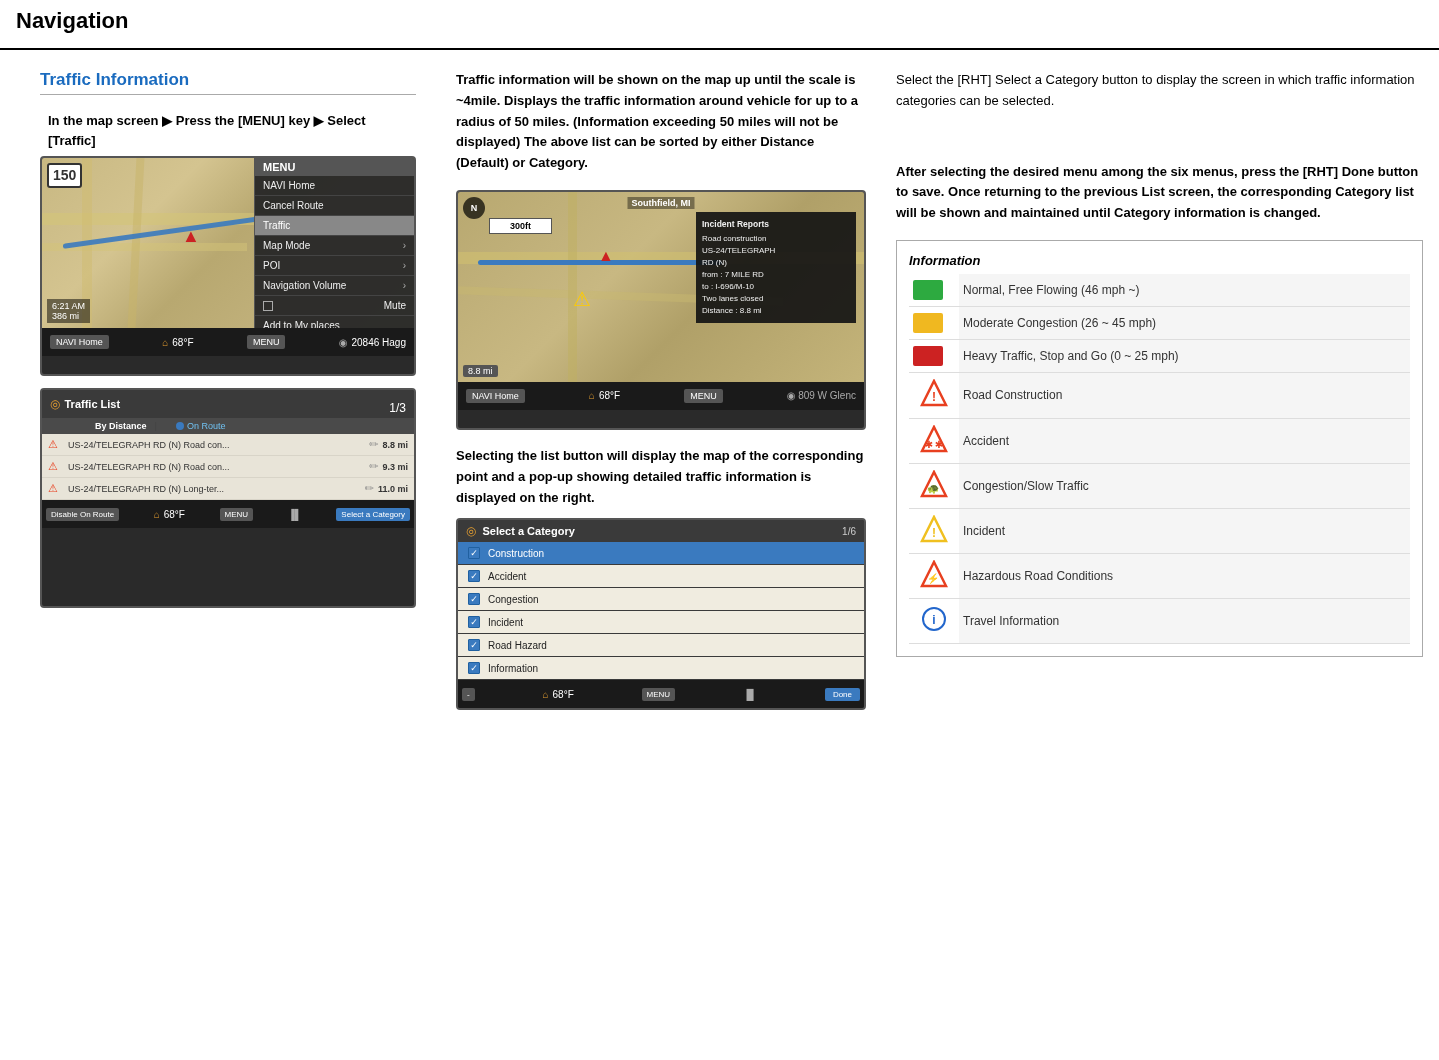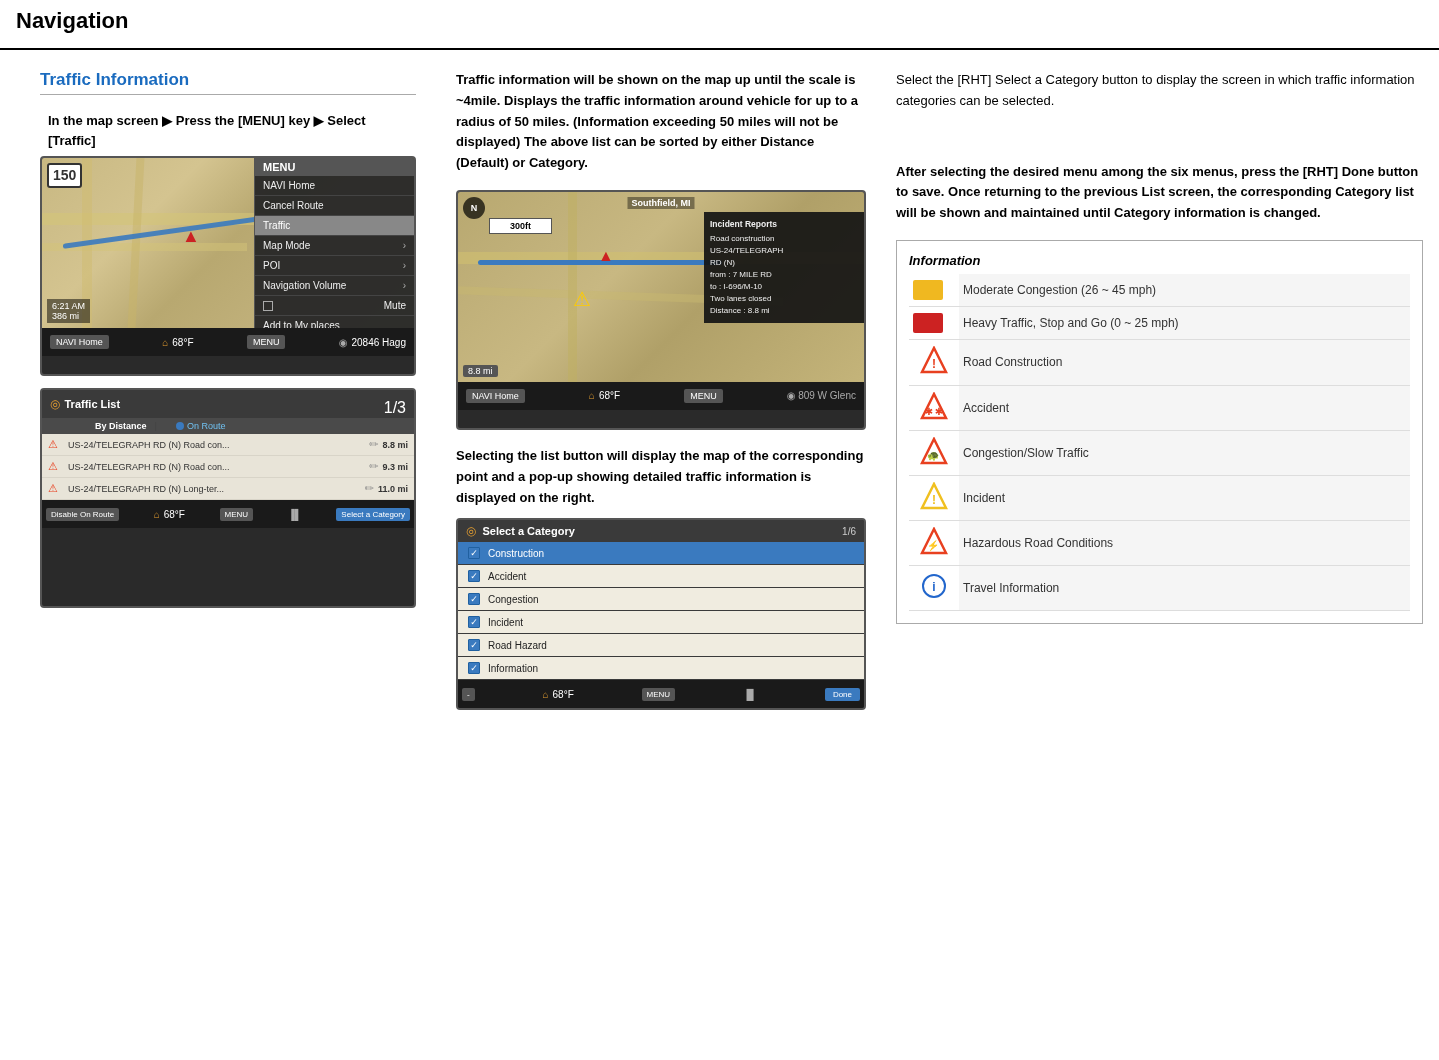--- a/index.html
+++ b/index.html
@@ -32,21 +32,21 @@
     .menu-item .checkbox { width: 10px; height: 10px; border: 1px solid #aaa; display: inline-block; margin-right: 4px; }
     .screen1-bar { background: #1a1a1a; height: 28px; display: flex; align-items: center; padding: 0 8px; justify-content: space-between; }
     .bar-btn { background: #555; color: #fff; font-size: 9px; padding: 2px 6px; border-radius: 2px; }
     .bar-temp { color: #fff; font-size: 10px; display: flex; align-items: center; gap: 4px; }
 
     
     .screen2 { height: 220px; }
     .screen2-header { background: #3a3a3a; height: 28px; display: flex; align-items: center; padding: 0 8px; gap: 4px; }
     .traffic-list-icon { color: #e8a030; font-size: 12px; }
     .traffic-list-title { color: #fff; font-size: 11px; font-weight: bold; }
-    .traffic-count { color: #fff; font-size: 16px; margin-left: auto; margin-top: 8px; }
+    .traffic-count { color: #fff; font-size: 12px; margin-left: auto; margin-top: 8px; }
     .sort-bar { background: #4a4a4a; display: flex; align-items: center; padding: 3px 8px; gap: 8px; font-size: 9px; color: #ccc; }
     .sort-active { color: #fff; font-weight: bold; margin-left: 45px; }
     .on-route { color: #70c0f0; display: flex; align-items: center; gap: 3px; margin-left: 11px; }
     .on-route-dot { width: 8px; height: 8px; background: #3a7abf; border-radius: 50%; }
     .traffic-rows { background: #f0ece0; flex: 1; }
     .traffic-row { display: flex; align-items: center; padding: 4px 6px; border-bottom: 1px solid #d8d4c8; background: #e8e4d8; gap: 4px; }
     .traffic-row-icon { color: #e84020; font-size: 11px; width: 16px; }
     .traffic-row-text { font-size: 9px; color: #333; flex: 1; }
     .traffic-row-dist { font-size: 9px; color: #333; font-weight: bold; }
     .traffic-row-edit { color: #888; font-size: 11px; }
@@ -55,21 +55,21 @@
     .screen2-btn-blue { background: #3a7abf; color: #fff; font-size: 8px; padding: 2px 5px; border-radius: 2px; }
 
     
     .mid-col { width: 450px; flex-shrink: 0; padding: 0 20px; }
     .mid-text { font-size: 13px; line-height: 1.6; margin-bottom: 16px; }
     .mid-text b { font-weight: bold; }
 
     
     .screen-incident { background: #2a2a2a; border: 2px solid #555; border-radius: 4px; margin-bottom: 16px; overflow: hidden; height: 240px; }
     .incident-map { background: linear-gradient(135deg, #b8a870 0%, #c8b882 40%, #b0a068 60%, #c4b47a 100%); height: 190px; position: relative; overflow: hidden; }
-    .incident-popup { position: absolute; right: 0; top: 20px; width: 160px; background: rgba(20,20,20,0.92); color: #eee; font-size: 8.5px; padding: 6px; line-height: 1.5; }
+    .incident-popup { position: absolute; right: 8px; top: 20px; width: 160px; background: rgba(20,20,20,0.92); color: #eee; font-size: 8.5px; padding: 6px; line-height: 1.5; }
     .incident-bar { background: #1a1a1a; height: 28px; display: flex; align-items: center; padding: 0 8px; justify-content: space-between; }
 
     
     .screen-category { background: #2a2a2a; border: 2px solid #555; border-radius: 4px; overflow: hidden; }
     .cat-header { background: #3a3a3a; display: flex; align-items: center; padding: 4px 8px; gap: 6px; }
     .cat-icon { color: #e8a030; font-size: 12px; }
     .cat-title { color: #fff; font-size: 11px; font-weight: bold; }
     .cat-count { color: #ccc; font-size: 10px; margin-left: auto; }
     .cat-item { display: flex; align-items: center; padding: 5px 10px; border-bottom: 1px solid #3a3a3a; background: #f0ece0; gap: 8px; }
     .cat-item.selected { background: #3a7abf; }
@@ -335,20 +335,26 @@
   <div class="right-col">
     <div class="right-text-top">Select the [RHT] Select a Category button to display the screen in which traffic information categories can be selected.</div>
     <div style="height:40px;"></div>
     <div class="right-text-after">After selecting the desired menu among the six menus, press the [RHT] Done button to save. Once returning to the previous List screen, the corresponding Category list will be shown and maintained until Category information is changed.</div>
 
     <div class="info-box">
       <div class="info-box-title">Information</div>
 
       <table class="flow-table">
         <tbody>
+            <tr class="flow-row">
+          <td class="flow-icon-cell">
+            <div class="flow-color-box" style="background:#2daa40;"></div>
+          </td>
+          <td class="flow-label">Normal, Free Flowing (46 mph ~)</td>
+        </tr>
         <tr class="flow-row">
           <td class="flow-icon-cell">
             <div class="flow-color-box" style="background:#f0b820;"></div>
           </td>
           <td class="flow-label">Moderate Congestion (26 ~ 45 mph)</td>
         </tr>
         <tr class="flow-row">
           <td class="flow-icon-cell">
             <div class="flow-color-box" style="background:#cc2222;"></div>
           </td>

